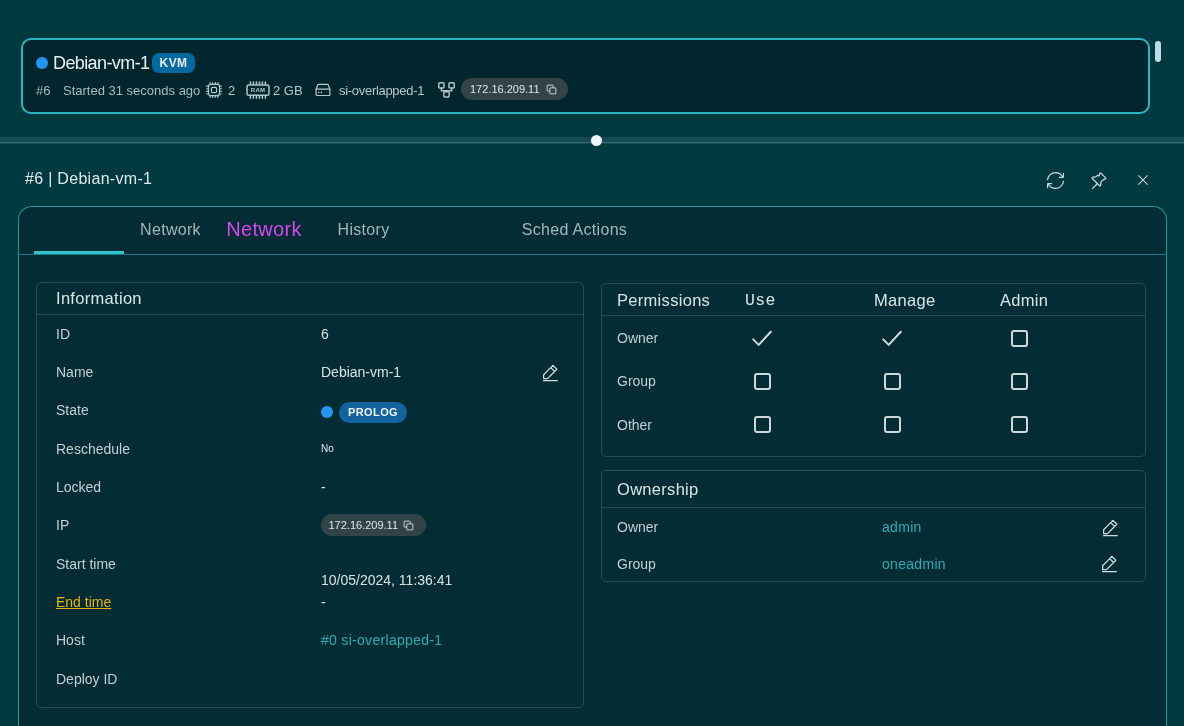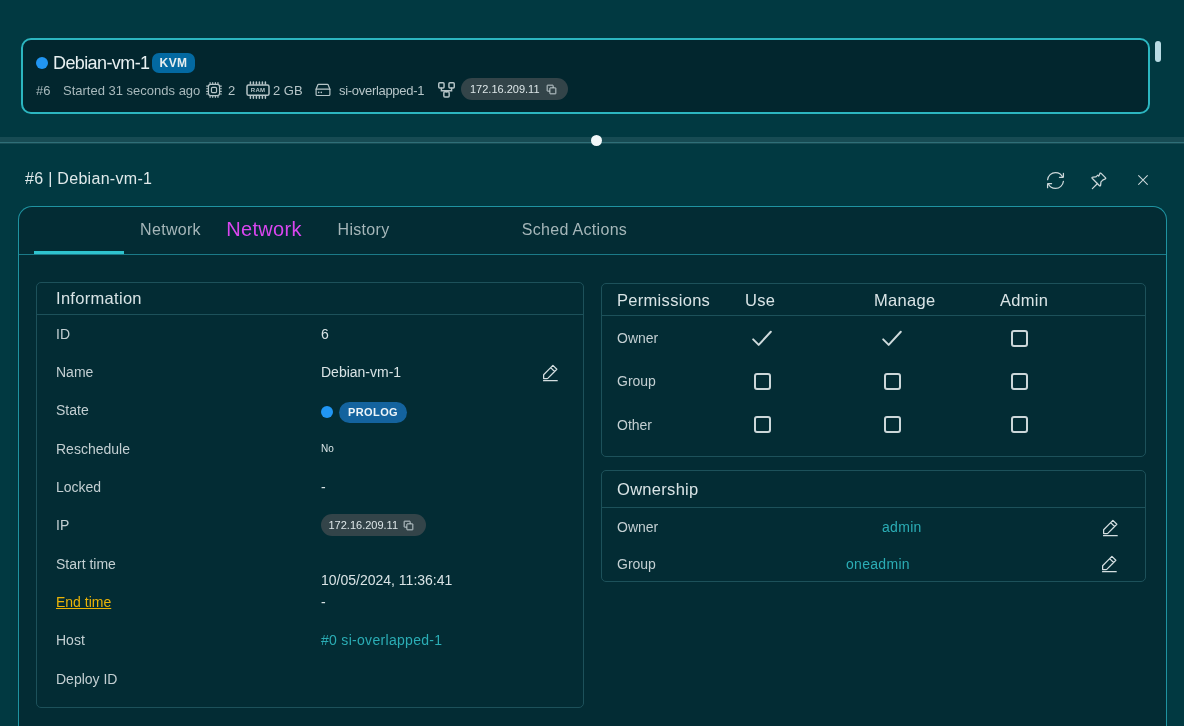--- a/index.html
+++ b/index.html
@@ -149,21 +149,21 @@
       <span class="val">-</span>
     </div>
   <div class="abs row" style="left:56px; top:630.2px; height:20px; font-size:14px; color:#c3cfd2;">Host</div>
   <div class="abs row" style="left:321px; top:630.2px; height:20px; font-size:14px;">
       <span class="link">#0 si-overlapped-1</span>
     </div>
   <div class="abs row" style="left:56px; top:668.5px; height:20px; font-size:14px; color:#c3cfd2;">Deploy ID</div>
 
   <div class="abs" style="left:601px; top:283px; width:545px; height:174px; border:1px solid #1d515a; border-radius:5px;"></div>
   <div class="abs row" style="left:617px; top:284px; height:32px; font-size:16.5px; letter-spacing:0.3px; color:#d9e4e6;">Permissions</div>
-  <div class="abs row" style="left:745px; top:284px; height:32px; font-size:16.5px; letter-spacing:0.3px; color:#d9e4e6;">Use</div>
+  <div class="abs row" style="left:745px; top:284px; height:32px; font-size:16.5px; letter-spacing:0.3px; color:#d9e4e6;font-family:Liberation Mono, monospace;">Use</div>
   <div class="abs row" style="left:874px; top:284px; height:32px; font-size:16.5px; letter-spacing:0.3px; color:#d9e4e6;">Manage</div>
   <div class="abs row" style="left:1000px; top:284px; height:32px; font-size:16.5px; letter-spacing:0.3px; color:#d9e4e6;">Admin</div>
   <div class="abs" style="left:602px; top:315px; width:543px; height:1px; background:#1d515a;"></div>
   <div class="abs row" style="left:617px; top:328.4px; height:20px; font-size:14px; color:#c3cfd2;">Owner</div>
   <div class="abs" style="left:750px; top:326.4px;">
       <svg width="24" height="24" viewBox="0 0 24 24" fill="none" stroke="#cfdadc" stroke-width="2" stroke-linecap="round" stroke-linejoin="round">
         <path d="M3.2 13.4 8.7 18.9 20.8 5.8"></path>
       </svg>
     </div>
   <div class="abs" style="left:880px; top:326.4px;">
@@ -202,21 +202,21 @@
   <div class="abs row" style="left:882px; top:517.0px; height:20px; font-size:14px;">
       <span class="link">admin</span>
     </div>
   <div class="abs" style="left:1100.5px; top:517.5px;">
       <svg width="19" height="19" viewBox="0 0 24 24" fill="none" stroke="#d4dee0" stroke-width="1.6" stroke-linecap="round" stroke-linejoin="round">
         <path d="M12.222 5.828 15.05 3 20 7.95l-2.828 2.828m-4.95-4.95-8.606 8.607a1 1 0 0 0-.293.707v4.536h4.536a1 1 0 0 0 .707-.293l8.606-8.607m-4.95-4.95 4.95 4.95"></path>
         <path d="M3.2 22.3h17.3" stroke-width="1.5"></path>
       </svg>
     </div>
   <div class="abs row" style="left:617px; top:553.5px; height:20px; font-size:14px; color:#c3cfd2;">Group</div>
-  <div class="abs row" style="left:846px; top:553.5px; height:20px; font-size:14px;text-align:right;">
+  <div class="abs row" style="left:882px; top:553.5px; height:20px; font-size:14px;text-align:right;">
       <span class="link">oneadmin</span>
     </div>
   <div class="abs" style="left:1100px; top:554.0px;">
       <svg width="19" height="19" viewBox="0 0 24 24" fill="none" stroke="#d4dee0" stroke-width="1.6" stroke-linecap="round" stroke-linejoin="round">
         <path d="M12.222 5.828 15.05 3 20 7.95l-2.828 2.828m-4.95-4.95-8.606 8.607a1 1 0 0 0-.293.707v4.536h4.536a1 1 0 0 0 .707-.293l8.606-8.607m-4.95-4.95 4.95 4.95"></path>
         <path d="M3.2 22.3h17.3" stroke-width="1.5"></path>
       </svg>
     </div>
 
 </div>

